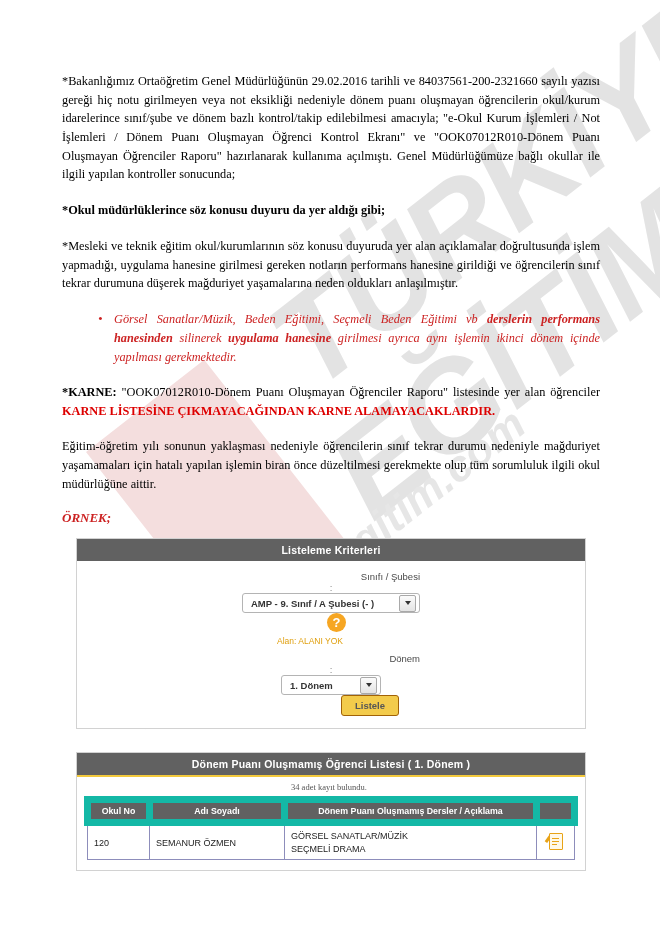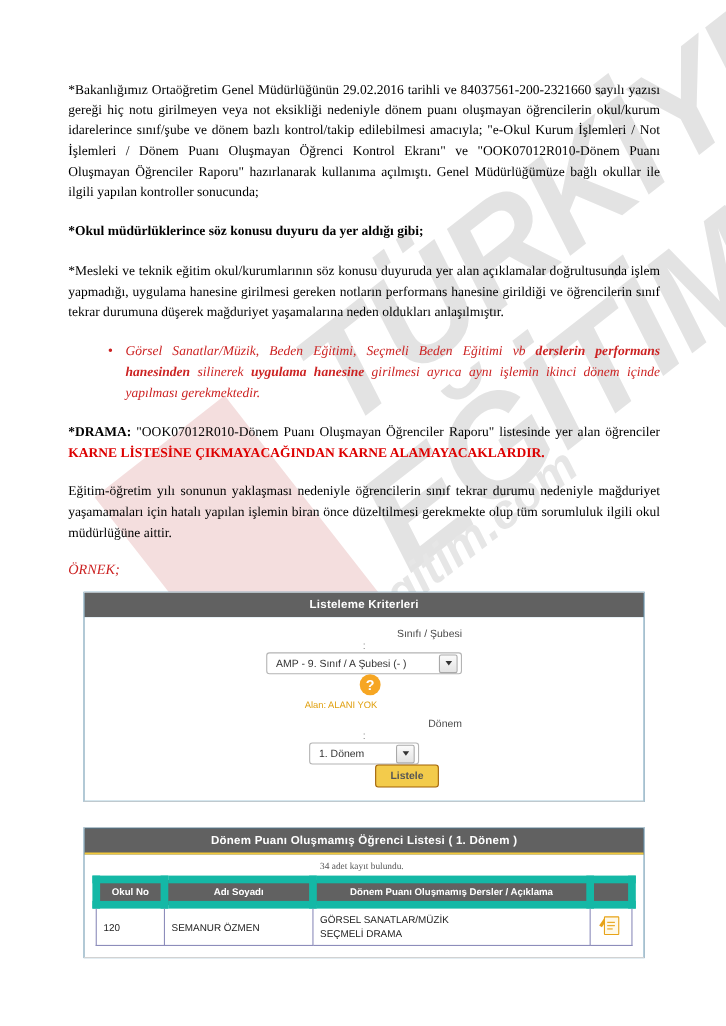--- a/index.html
+++ b/index.html
@@ -141,21 +141,21 @@
   .rb { font-weight: bold; }
   .red-caps {
     color: #dd0000;
     font-weight: bold;
   }
 
   h2#ornek-label {
     margin: 14px 0 12px 0;
     font-size: 13px;
     font-style: italic;
-    font-weight: normal;
+    font-weight: bold;
     color: #cc2222;
   }
 
   
   .app-shot {
     width: 510px;
     margin-left: 14px;
     position: relative;
     z-index: 3;
   }
@@ -205,20 +205,21 @@
     align-items: center;
     justify-content: space-between;
     background: #ffffff;
     border: 1px solid #b4b4b4;
     border-radius: 3px;
     height: 20px;
     font-size: 9.5px;
     color: #333333;
     padding: 0 3px 0 8px;
     box-sizing: border-box;
+    font-weight: bold;
   }
   .select-box.wide { width: 178px; }
   .select-box.narrow { width: 100px; }
   .caret-btn {
     width: 15px;
     height: 15px;
     border: 1px solid #a9a9a9;
     border-radius: 2px;
     background: linear-gradient(#fbfbfb, #e4e4e4);
     display: flex;
@@ -352,21 +353,21 @@
   <p class="body-par">*Bakanlığımız Ortaöğretim Genel Müdürlüğünün 29.02.2016 tarihli ve 84037561-200-2321660 sayılı yazısı gereği hiç notu girilmeyen veya not eksikliği nedeniyle dönem puanı oluşmayan öğrencilerin okul/kurum idarelerince sınıf/şube ve dönem bazlı kontrol/takip edilebilmesi amacıyla; "e-Okul Kurum İşlemleri / Not İşlemleri / Dönem Puanı Oluşmayan Öğrenci Kontrol Ekranı" ve "OOK07012R010-Dönem Puanı Oluşmayan Öğrenciler Raporu" hazırlanarak kullanıma açılmıştı. Genel Müdürlüğümüze bağlı okullar ile ilgili yapılan kontroller sonucunda;</p>
 
   <p class="body-par bold">*Okul müdürlüklerince söz konusu duyuru da yer aldığı gibi;</p>
 
   <p class="body-par">*Mesleki ve teknik eğitim okul/kurumlarının söz konusu duyuruda yer alan açıklamalar doğrultusunda işlem yapmadığı, uygulama hanesine girilmesi gereken notların performans hanesine girildiği ve öğrencilerin sınıf tekrar durumuna düşerek mağduriyet yaşamalarına neden oldukları anlaşılmıştır.</p>
 
   <ul class="red-list">
     <li><span>Görsel Sanatlar/Müzik, Beden Eğitimi, Seçmeli Beden Eğitimi vb </span><span class="rb">derslerin performans hanesinden</span><span> silinerek </span><span class="rb">uygulama hanesine</span><span> girilmesi ayrıca aynı işlemin ikinci dönem içinde yapılması gerekmektedir.</span></li>
   </ul>
 
-  <p class="body-par"><span class="rb">*DRAMA:</span><span> "OOK07012R010-Dönem Puanı Oluşmayan Öğrenciler Raporu" listesinde yer alan öğrenciler </span><span class="red-caps">KARNE LİSTESİNE ÇIKMAYACAĞINDAN KARNE ALAMAYACAKLARDIR.</span></p>
+  <p class="body-par"><span class="rb">*KARNE:</span><span> "OOK07012R010-Dönem Puanı Oluşmayan Öğrenciler Raporu" listesinde yer alan öğrenciler </span><span class="red-caps">KARNE LİSTESİNE ÇIKMAYACAĞINDAN KARNE ALAMAYACAKLARDIR.</span></p>
 
   <p class="body-par">Eğitim-öğretim yılı sonunun yaklaşması nedeniyle öğrencilerin sınıf tekrar durumu nedeniyle mağduriyet yaşamamaları için hatalı yapılan işlemin  biran önce düzeltilmesi gerekmekte olup tüm sorumluluk ilgili okul müdürlüğüne aittir.</p>
 
   <h2 id="ornek-label">ÖRNEK;</h2>
 
   <div class="app-shot">
 
     <div class="panel">
       <div class="panel-title">Listeleme Kriterleri</div>
       <div class="criteria-body">

